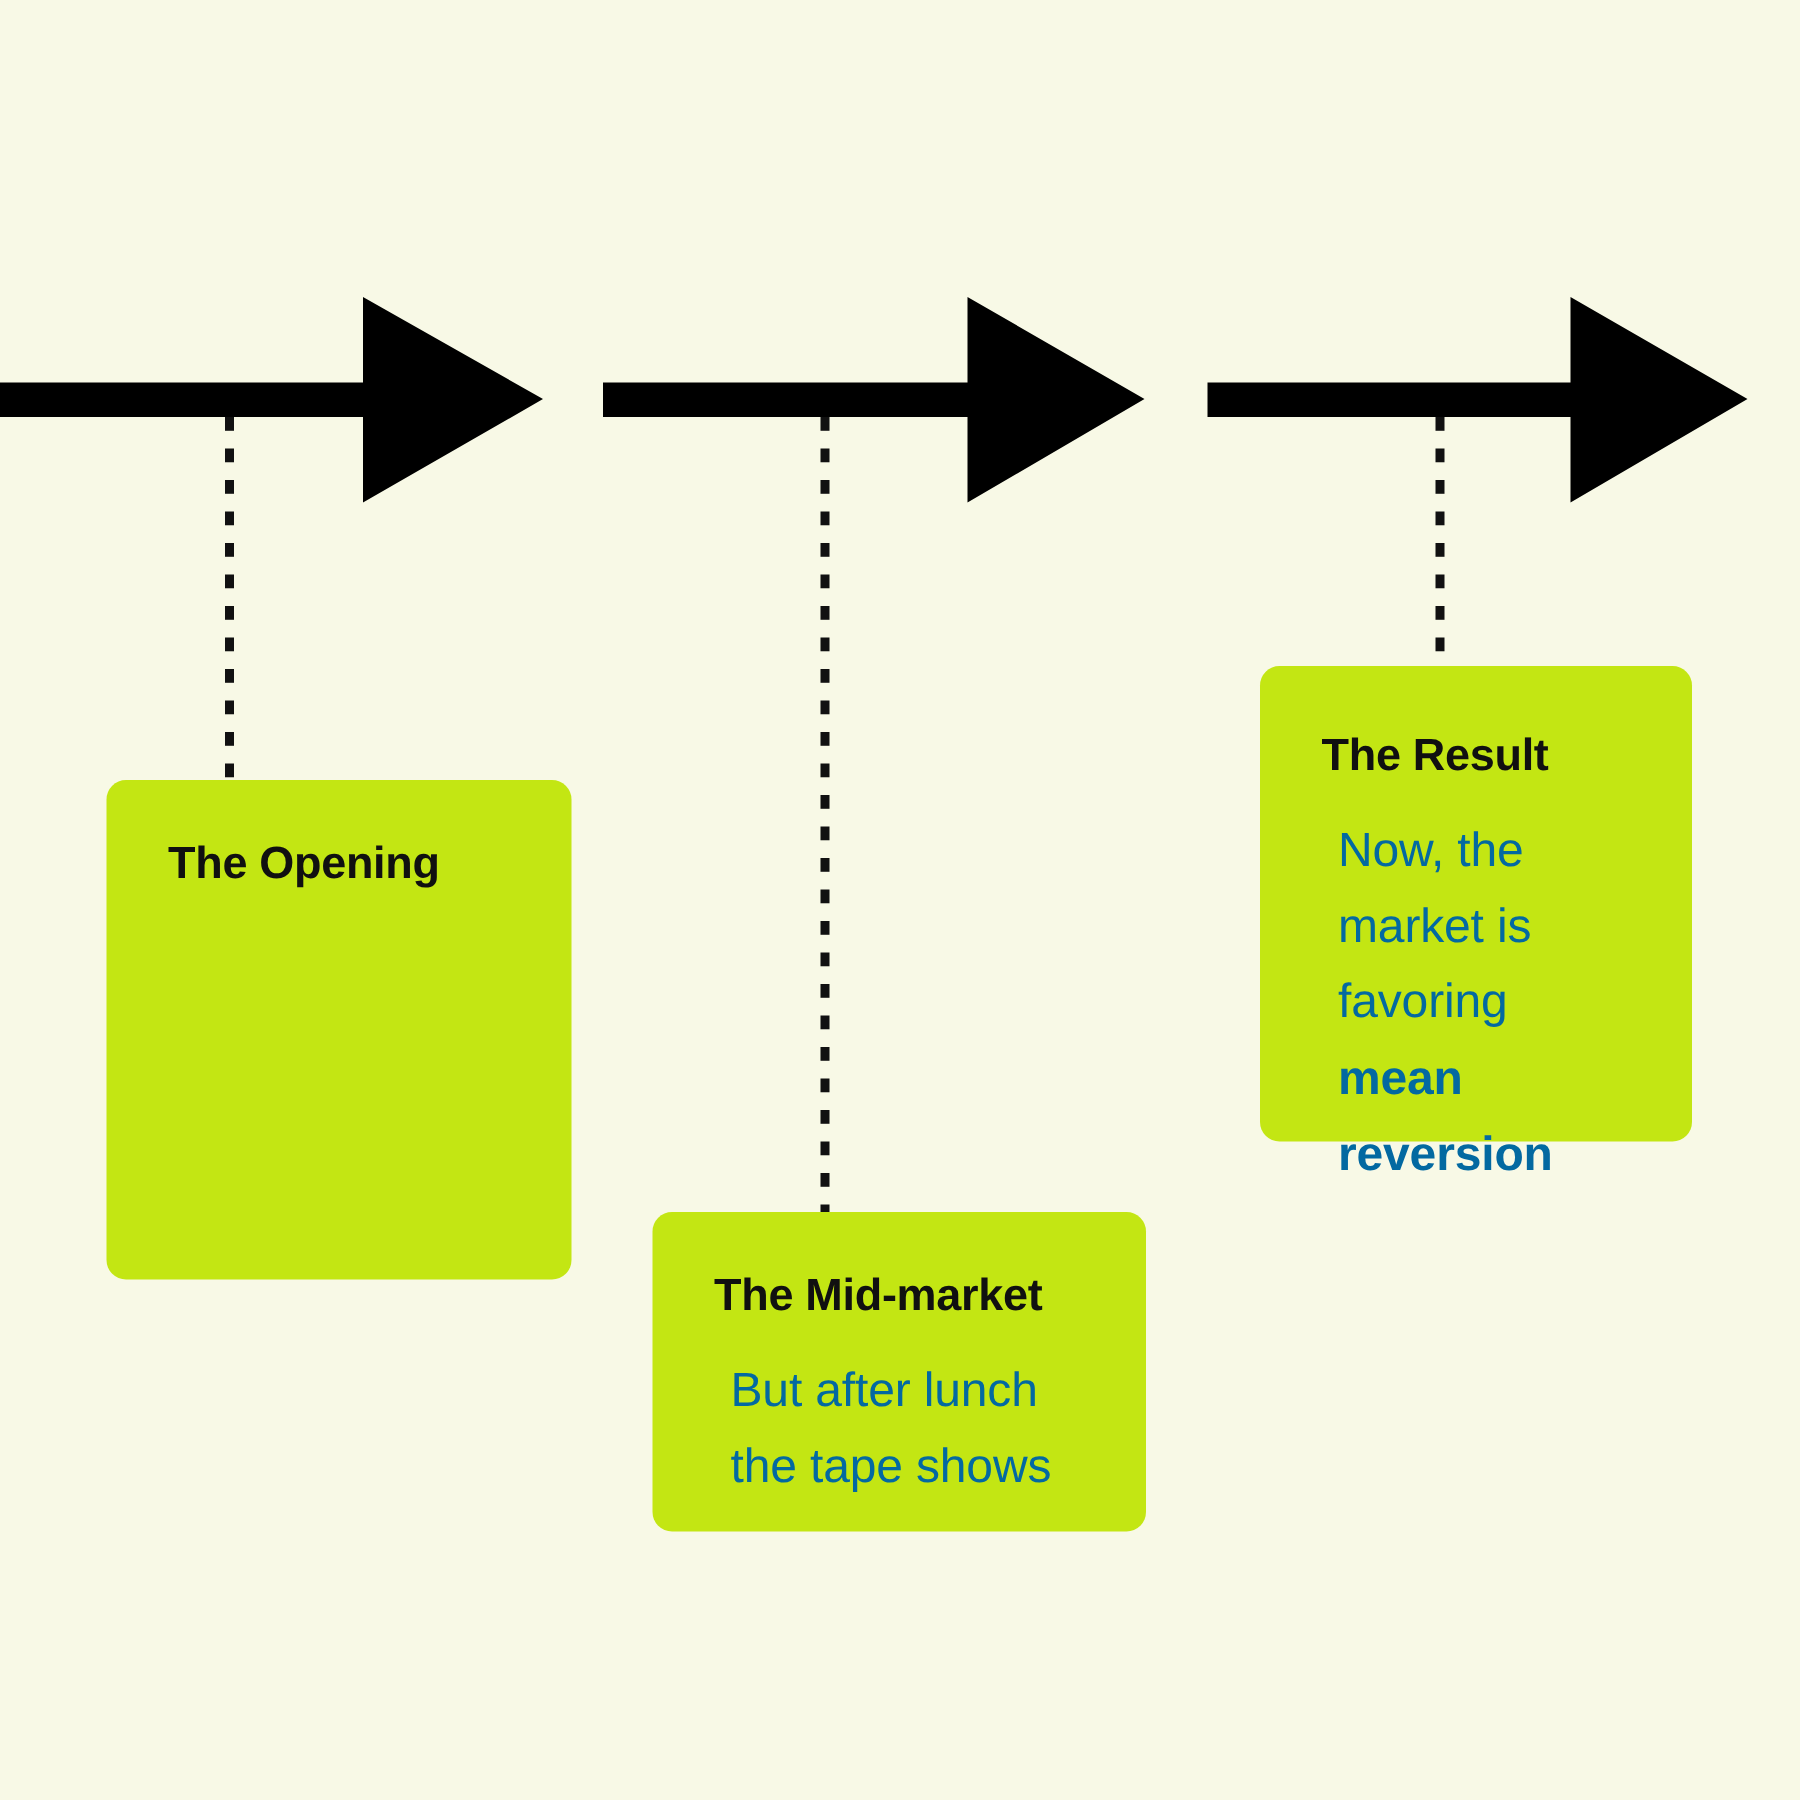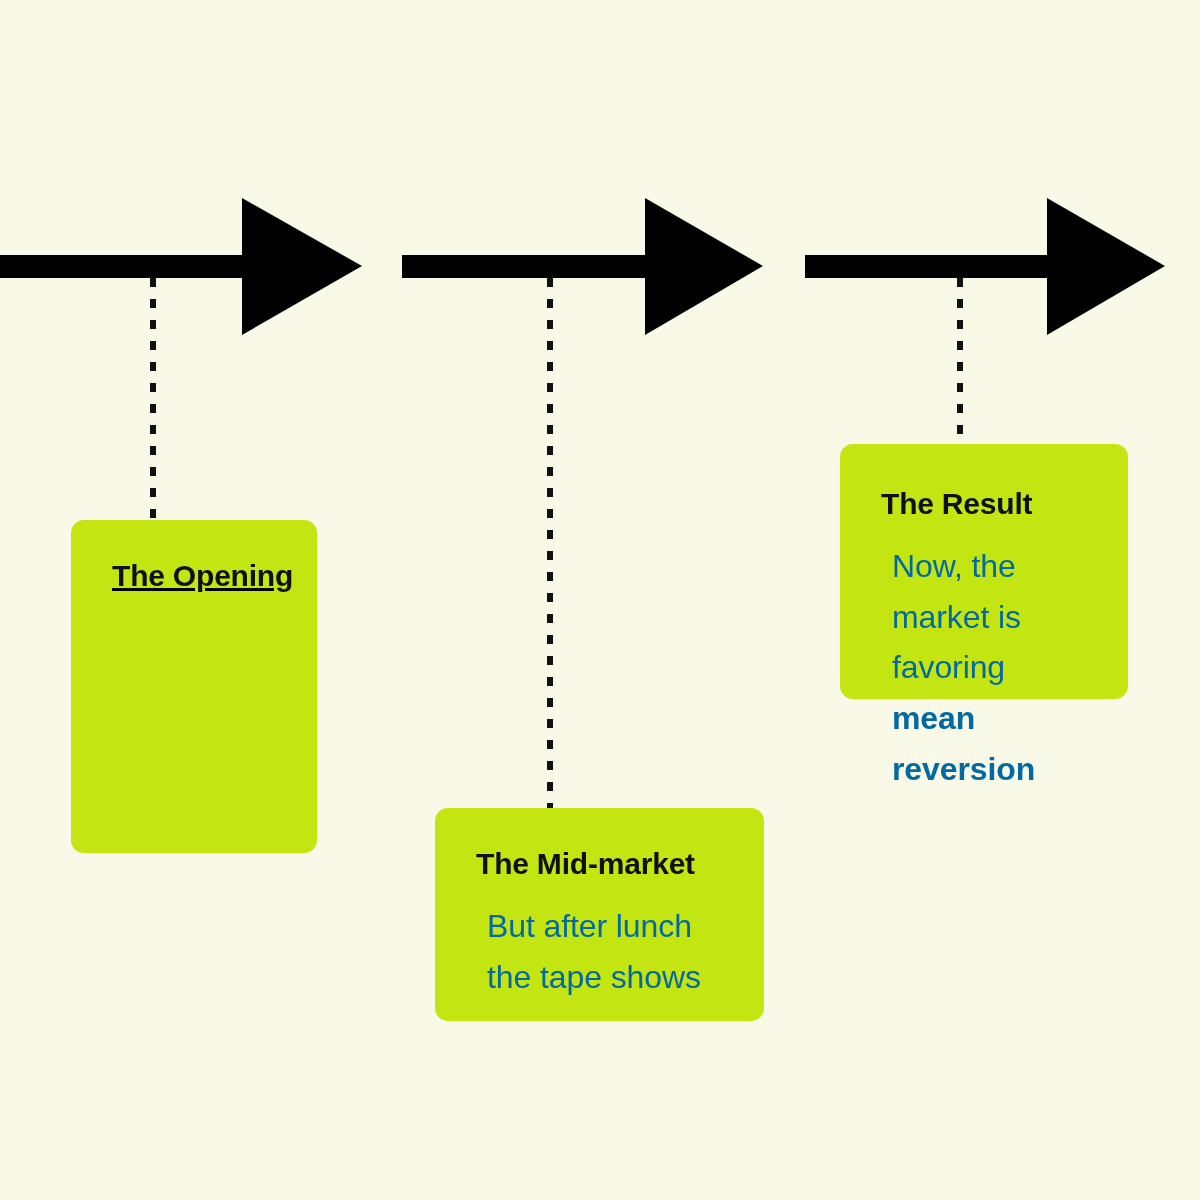--- a/index.html
+++ b/index.html
@@ -68,23 +68,23 @@
     color: #0369a1;
     line-height: 1.58;
     letter-spacing: -0.1px;
     margin: 11px;
   }
   .card-body b {
     font-weight: 700;
   }
 
   
-  #card-1 { left: 71px;  top: 520px; width: 246px; height: 333px; text-decoration: underline; }
+  #card-1 { left: 71px;  top: 520px; width: 310px; height: 333px; }
   #card-2 { left: 435px; top: 808px; width: 329px; height: 213px; }
-  #card-3 { left: 840px; top: 444px; width: 288px; height: 255px; }
+  #card-3 { left: 840px; top: 444px; width: 288px; height: 317px; }
 
   #card-2 .card-title { margin-bottom: 20px; }
   #card-3 { padding-top: 42px; }
   #card-3 .card-title { margin-bottom: 20px; }
 
   #connector-1 { left: 150px; top: 278px; height: 248px; }
   #connector-2 { left: 547px; top: 278px; height: 536px; }
   #connector-3 { left: 957px; top: 278px; height: 172px; }
 
   #arrow-1 { left: -4px;  top: 190px; width: 370px; }

